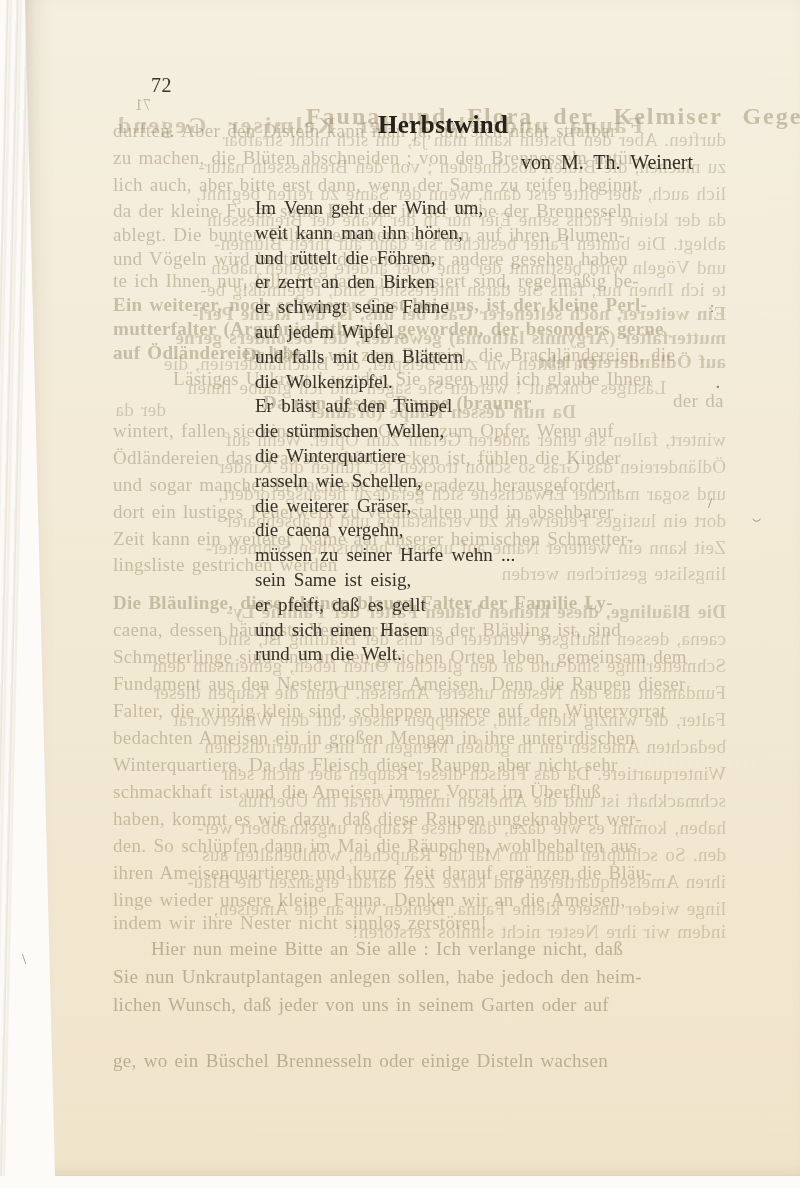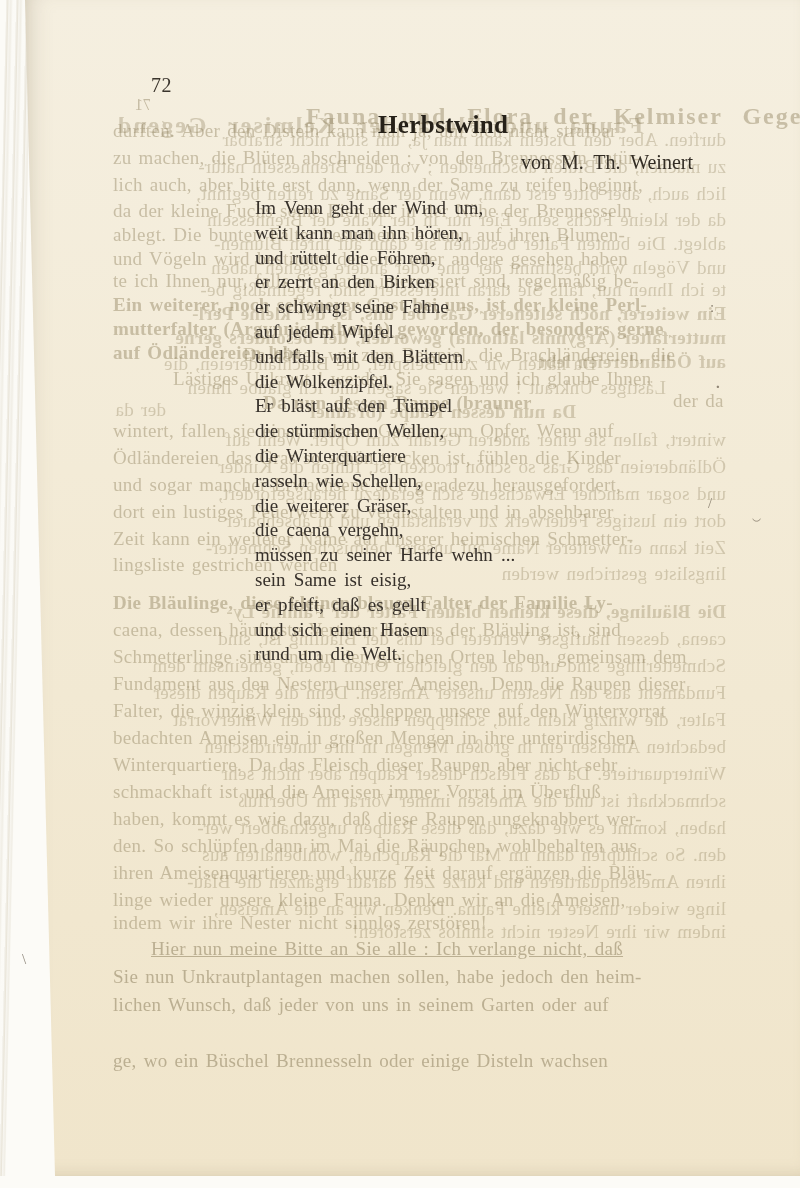--- a/index.html
+++ b/index.html
@@ -119,22 +119,22 @@
         <div class="gline" style="top: 754px;">Winterquartiere. Da das Fleisch dieser Raupen aber nicht sehr</div>
         <div class="gline" style="top: 781px;">schmackhaft ist und die Ameisen immer Vorrat im Überfluß</div>
         <div class="gline" style="top: 808px;">haben, kommt es wie dazu, daß diese Raupen ungeknabbert wer-</div>
         <div class="gline" style="top: 835px;">den. So schlüpfen dann im Mai die Räupchen, wohlbehalten aus</div>
         <div class="gline" style="top: 862px;">ihren Ameisenquartieren und kurze Zeit darauf ergänzen die Bläu-</div>
         <div class="gline" style="top: 889px;">linge wieder unsere kleine Fauna. Denken wir an die Ameisen,</div>
         <div class="gline" style="top: 912px;">indem wir ihre Nester nicht sinnlos zerstören!</div>
       </div>
 
     <div class="ghost footer">
-        <div class="gline" style="top: 938px; left: 38px; text-decoration: underline;">Hier nun meine Bitte an Sie alle : Ich verlange nicht, daß</div>
-        <div class="gline" style="top: 966px;">Sie nun Unkrautplantagen machen sollen, habe jedoch den heim-</div>
+        <div class="gline" style="top: 938px; left: 38px;">Hier nun meine Bitte an Sie alle : Ich verlange nicht, daß</div>
+        <div class="gline" style="top: 966px;">Sie nun Unkrautplantagen anlegen sollen, habe jedoch den heim-</div>
         <div class="gline" style="top: 994px;">lichen Wunsch, daß jeder von uns in seinem Garten oder auf</div>
         <div class="gline" style="top: 1050px;">ge, wo ein Büschel Brennesseln oder einige Disteln wachsen</div>
       </div>
 
     <div class="gpagenum">71</div>
 
     <div class="pagenum">72</div>
 
     <h1 class="title">Herbstwind</h1>
 

